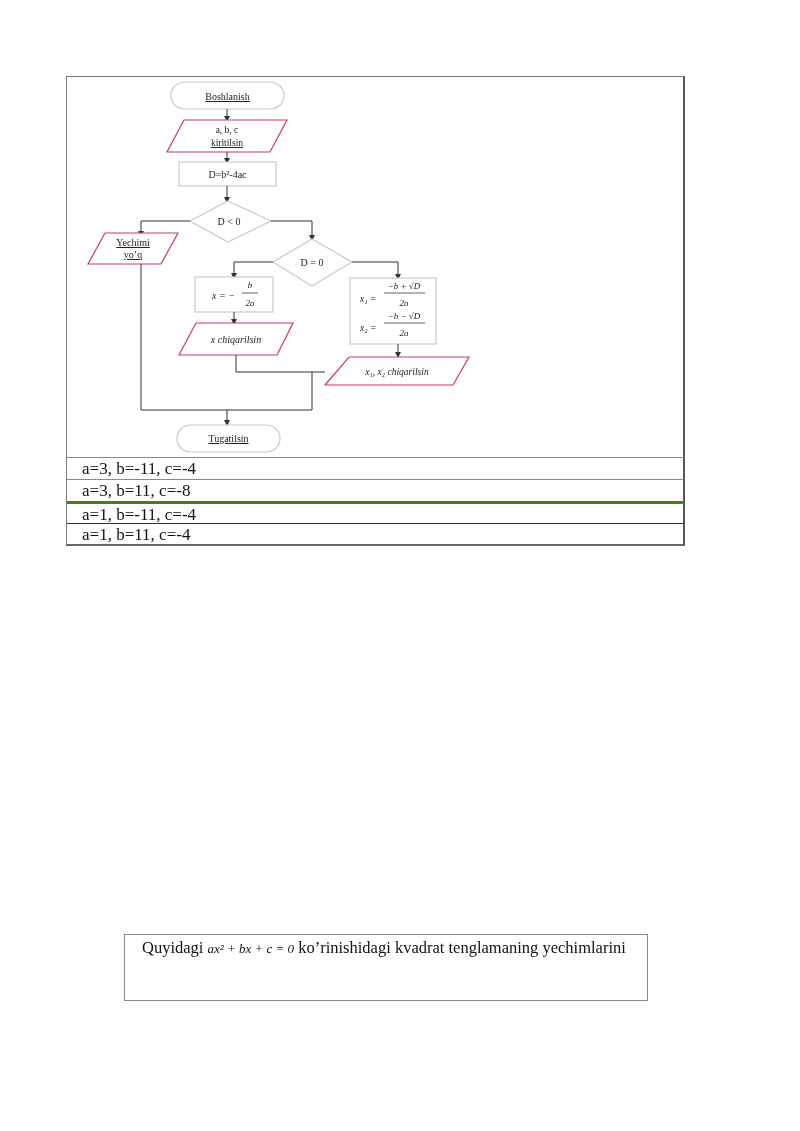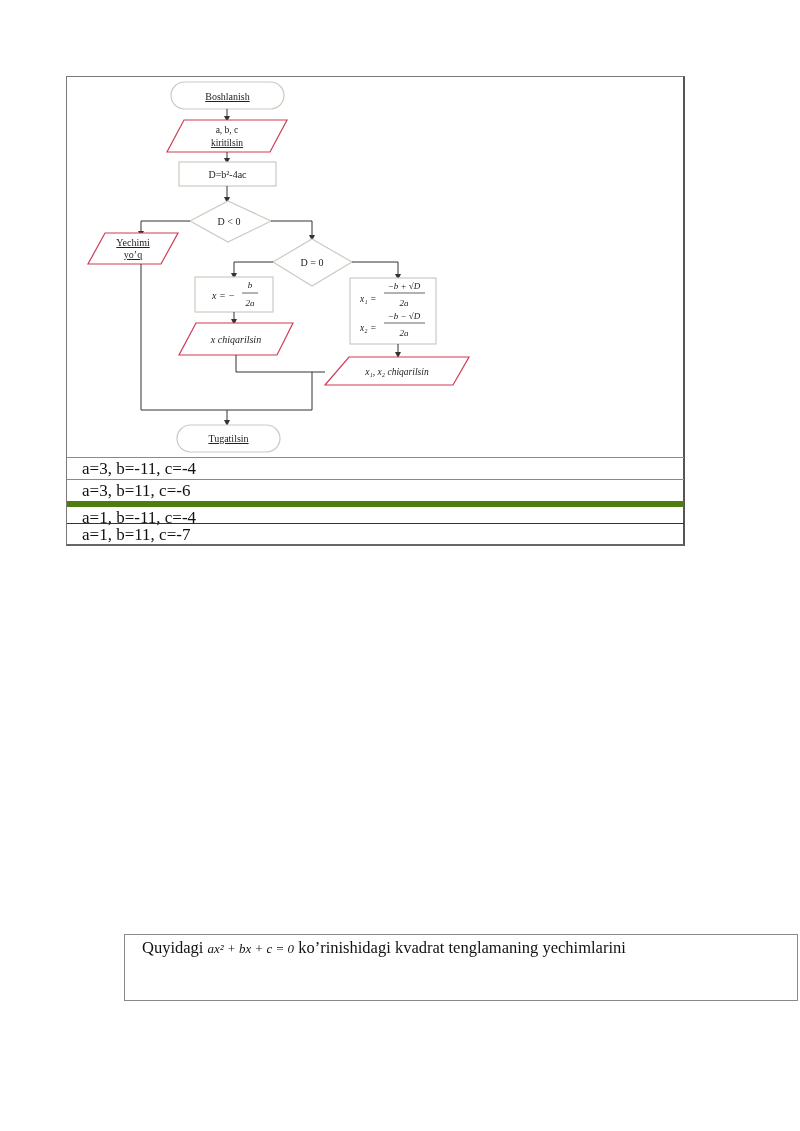--- a/index.html
+++ b/index.html
@@ -9,24 +9,24 @@
     .frame { position: absolute; left: 66px; top: 76px; width: 619px; height: 470px;
              border: 1px solid #7a7a7a; border-right: 2px solid #555; border-bottom: 2px solid #666;
              box-sizing: border-box; padding-left: 48px; }
     .chart-area { position: absolute; left: 0; top: 0; width: 617px; height: 380px; }
     .chart-area svg { position: absolute; left: 0; top: 0; }
 
     .opt-row { position: absolute; left: 0; width: 617px; height: 22px; box-sizing: border-box;
                font-size: 17px; line-height: 22px; padding-left: 15px; white-space: nowrap; font-family: Liberation Serif, serif; }
     .opt-row.r0 { top: 380px; border-top: 1px solid #8a8a8a; }
     .opt-row.r1 { top: 402px; border-top: 1px solid #8a8a8a; }
-    .opt-row.r2 { top: 424px; border-top: 6px solid #4d7c0f; }
+    .opt-row.r2 { top: 424px; border-top: 3px solid #4d7c0f; }
     .opt-row.r3 { top: 446px; border-top: 1px solid #333; }
 
-    .question { position: absolute; left: 124px; top: 934px; width: 674px; height: 67px;
+    .question { position: absolute; left: 124px; top: 934px; width: 524px; height: 67px;
                 border: 1px solid #8a8a8a; box-sizing: border-box; padding: 2px 10px 0 17px;
                 font-size: 16.5px; line-height: 21px; text-align: justify; }
     .question .math { font-style: italic; font-size: 13px; }
     .question .last-line { text-align-last: justify; }
 
     .fc-text { font-family: "Liberation Serif", serif; }
   </style>
 </head>
 <body>
 
@@ -119,23 +119,23 @@
       <line x1="160" y1="333" x2="160" y2="346" stroke="#333" stroke-width="1" marker-end="url(#arr)"></line>
 
       <g>
         <rect x="110" y="348" width="103" height="27" rx="13.5" ry="13.5" fill="#fff" stroke="#c8ccc0" stroke-width="1.2"></rect>
         <text class="fc-text" x="161.5" y="365" font-size="10" text-anchor="middle" fill="#222" text-decoration="underline">Tugatilsin</text>
       </g>
     </svg>
   </div>
 
   <div class="opt-row r0">a=3, b=-11, c=-4</div>
-  <div class="opt-row r1">a=3, b=11, c=-6</div>
+  <div class="opt-row r1">a=3, b=11, c=-8</div>
   <div class="opt-row r2">a=1, b=-11, c=-4</div>
-  <div class="opt-row r3">a=1, b=11, c=-7</div>
+  <div class="opt-row r3">a=1, b=11, c=-4</div>
 </div>
 
 <div class="question">
   <div>
     <span>Quyidagi</span>
     <span class="math">ax² + bx + c = 0</span>
     <span>ko’rinishidagi kvadrat tenglamaning yechimlarini</span>
   </div>
 </div>
 

